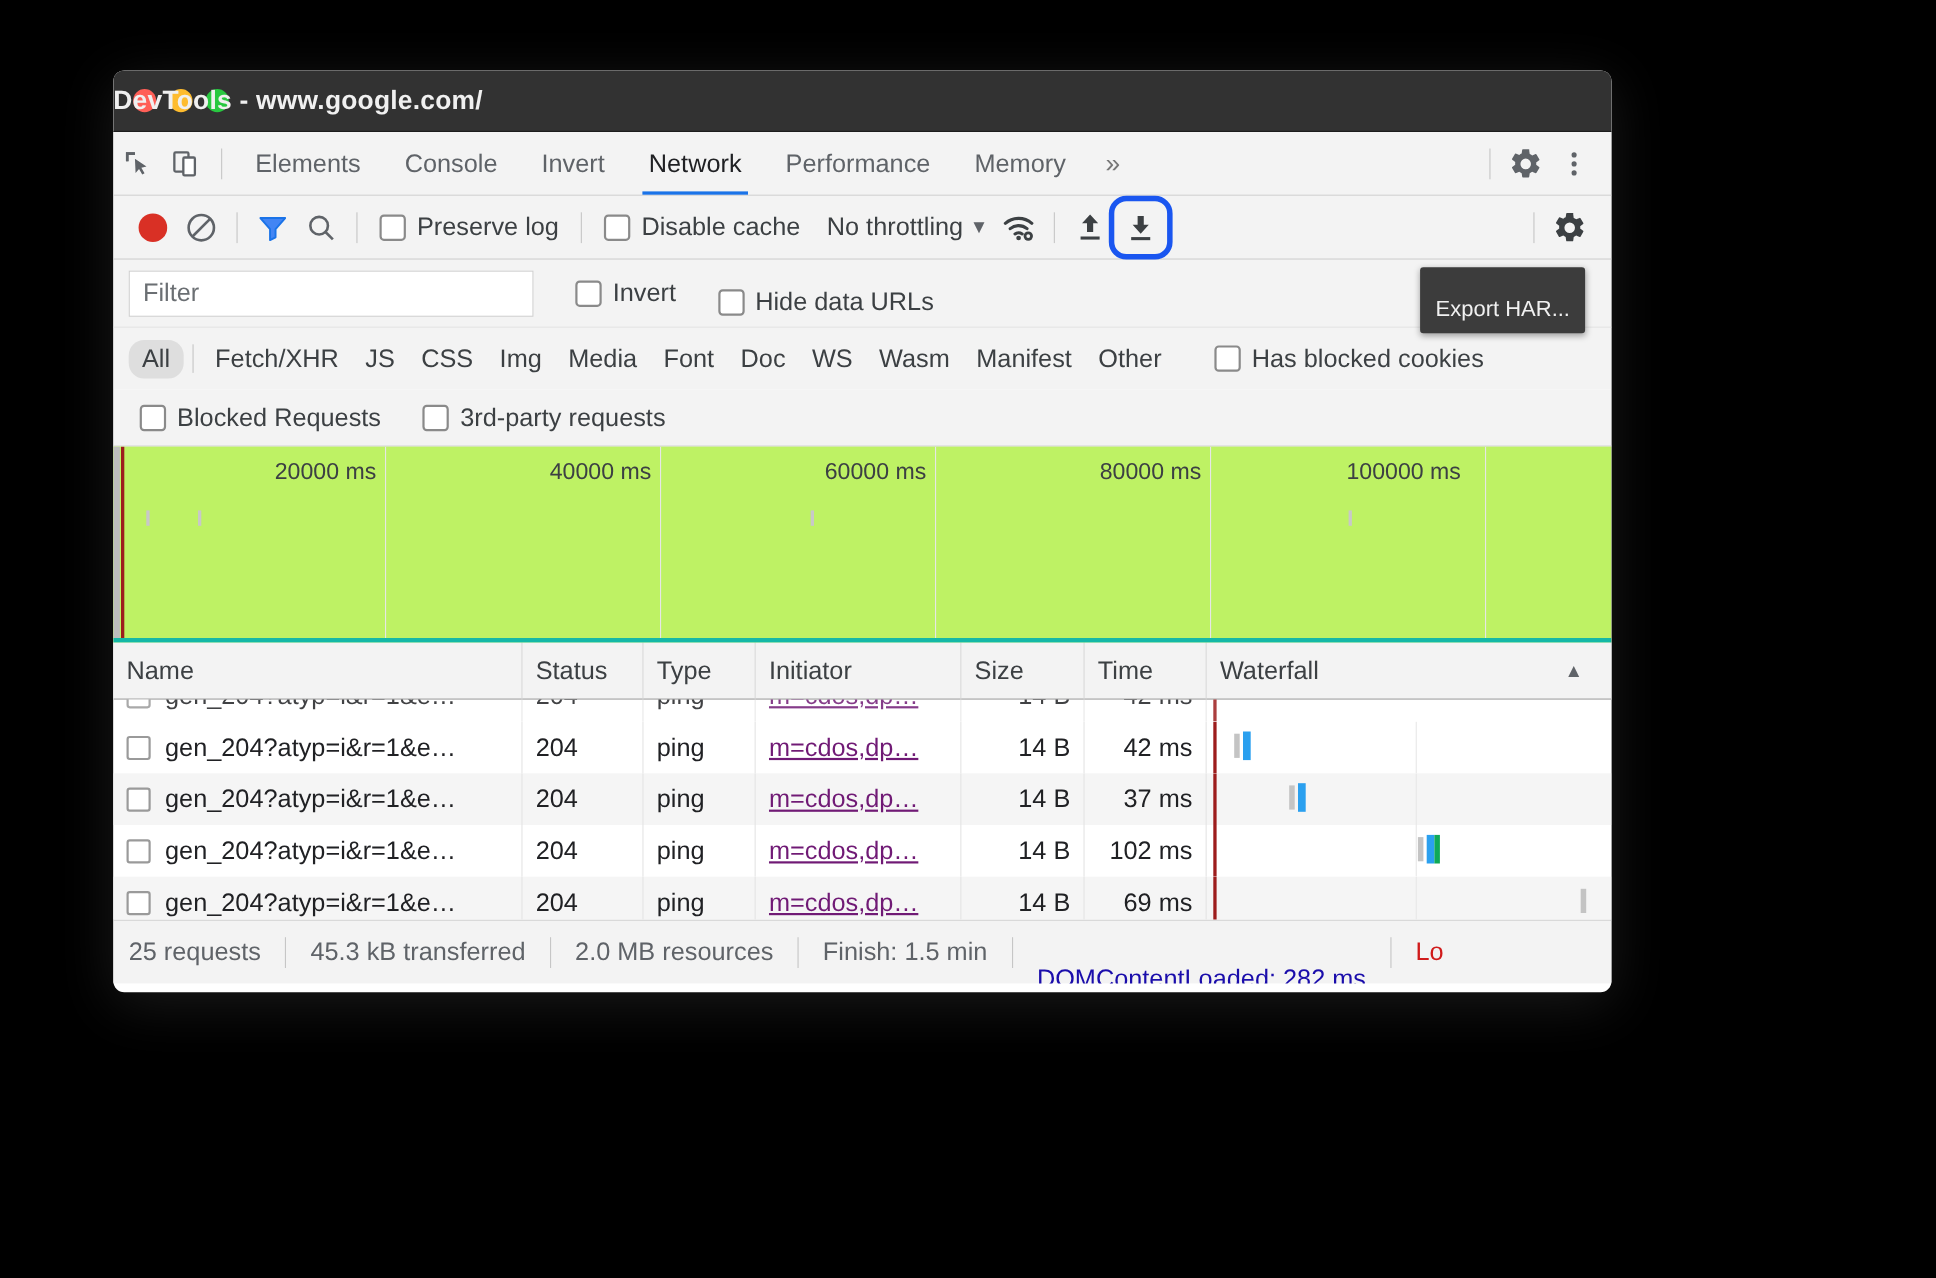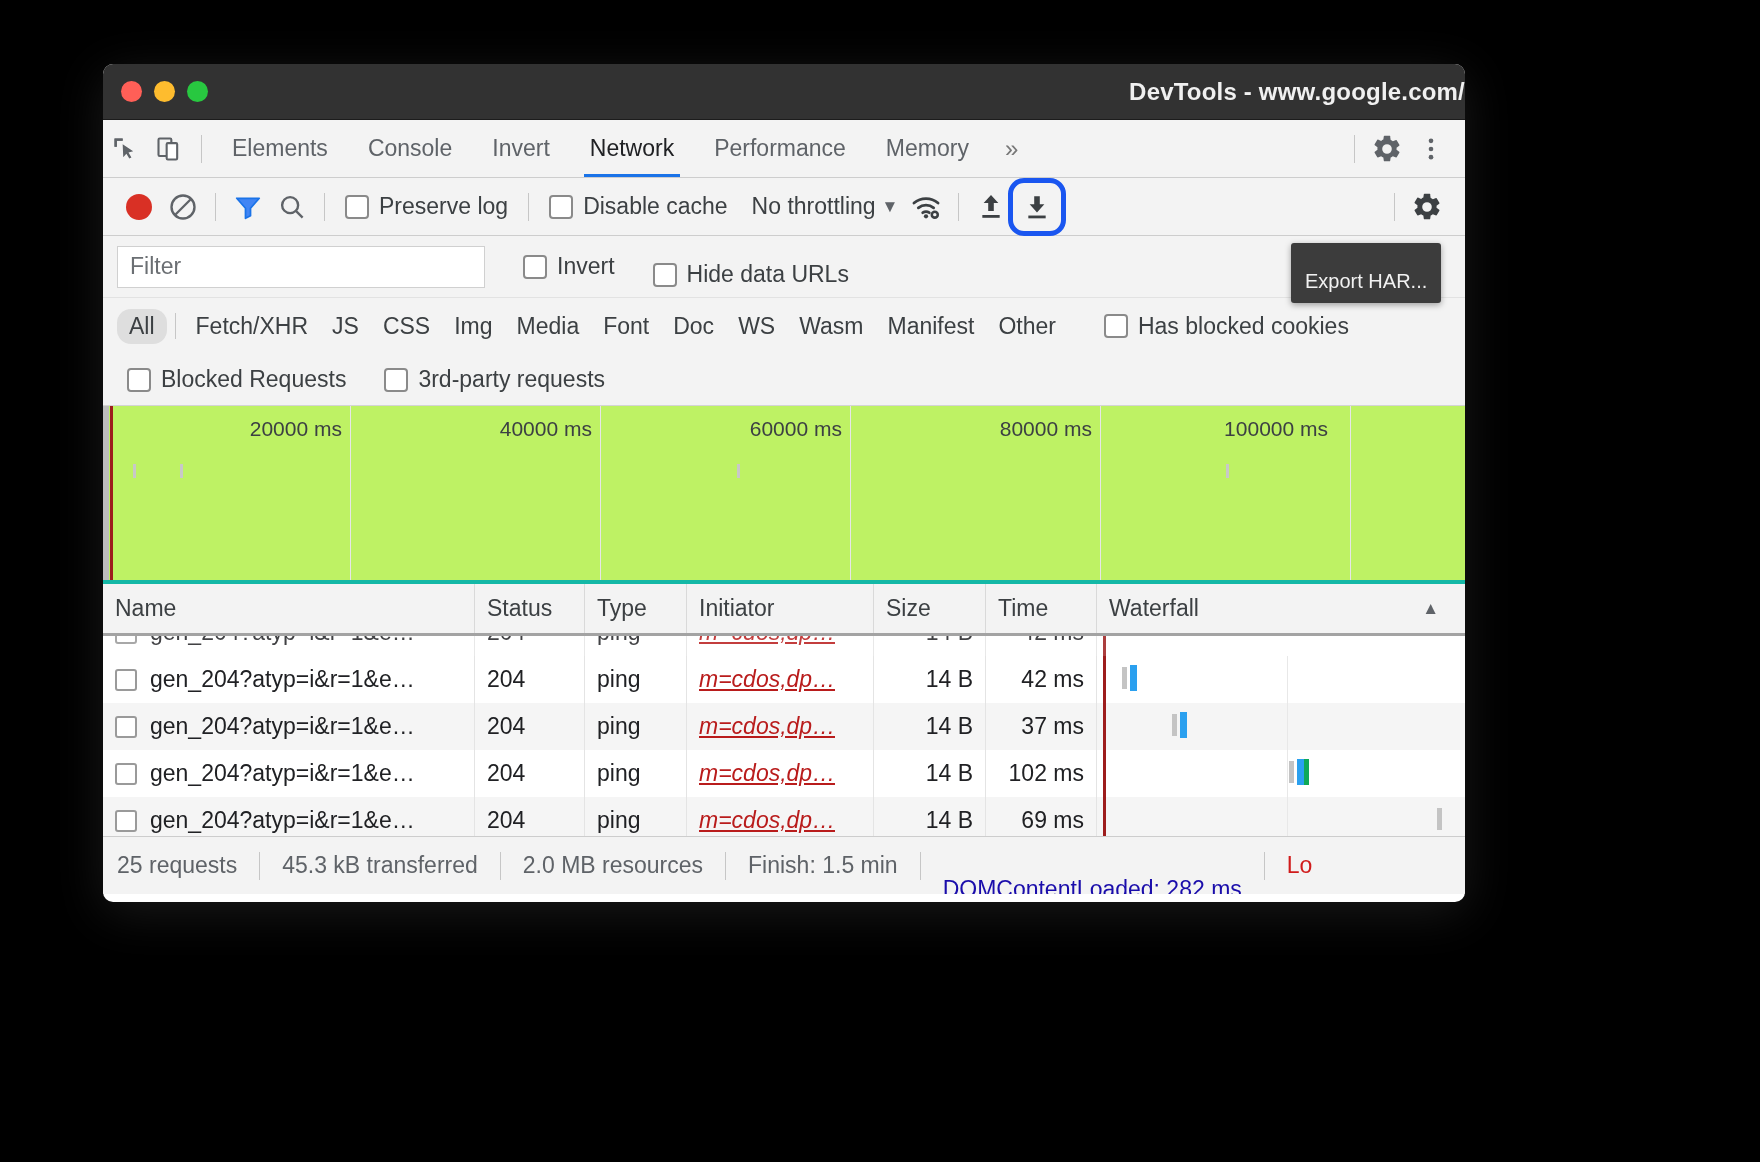--- a/index.html
+++ b/index.html
@@ -29,21 +29,21 @@
     position: relative;
     border-bottom: 1px solid #1c1c1c;
   }
   .traffic { display: flex; gap: 12px; padding-left: 18px; }
   .dot { width: 21px; height: 21px; border-radius: 50%; }
   .dot.red { background: #ff5f57; }
   .dot.yellow { background: #febc2e; }
   .dot.green { background: #28c840; }
   .title-text {
     position: absolute; left: 0; right: 0;
-    text-align: right;
+    text-align: left;
     color: #f0f0f0;
     font-size: 24px; font-weight: bold;
     letter-spacing: 0.2px;
     pointer-events: none;
   }
 
   
   .tabbar {
     height: 58px;
     background: #f3f3f3;
@@ -192,21 +192,21 @@
     width: 3px; background: #c8c8c8;
     top: 58px; height: 14px;
   }
 
   
   .table { background: #fff; }
   .thead {
     display: flex;
     height: 52px;
     background: #f3f3f3;
-    border-bottom: 3px solid #a3a3a3;
+    border-bottom: 1px solid #a3a3a3;
     align-items: center;
   }
   .th {
     font-size: 23px; color: #3c4043;
     padding-left: 12px;
     border-right: 1px solid #d9d9d9;
     height: 100%; display: flex; align-items: center;
     box-sizing: border-box;
   }
   .th.sorted { position: relative; }
@@ -235,22 +235,22 @@
     padding-left: 12px; box-sizing: border-box;
     overflow: hidden; white-space: nowrap;
   }
   .td.right { justify-content: flex-end; padding-right: 12px; padding-left: 0; }
   .rowcb {
     width: 22px; height: 22px; border: 2px solid #9a9a9a;
     border-radius: 3px; background: #fff;
     margin-right: 13px; flex: 0 0 auto;
   }
   .initiator-link {
-    color: #b91c1c; text-decoration: underline;
-    overflow: hidden; white-space: nowrap; font-style: italic;
+    color: #701a75; text-decoration: underline;
+    overflow: hidden; white-space: nowrap;
   }
   .wf {
     position: relative; flex: 1; height: 100%;
     border-right: none; padding: 0;
   }
   .wf-red {
     position: absolute; left: 6px; top: 0; bottom: 0;
     width: 3px; background: #9d1d1d; z-index: 2;
   }
   .wf-div {

